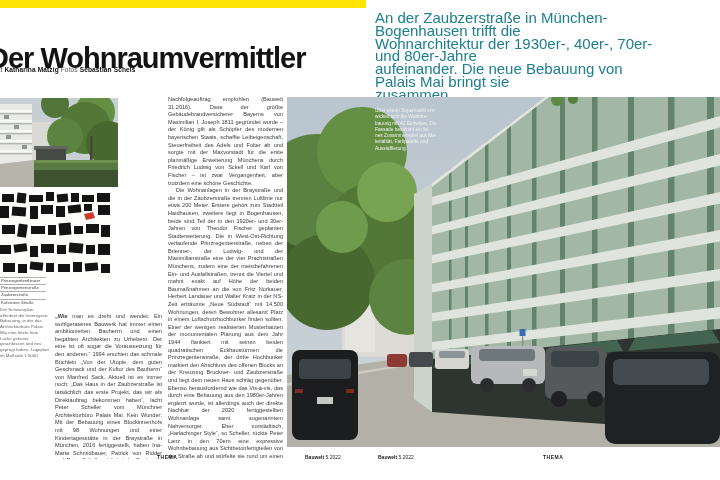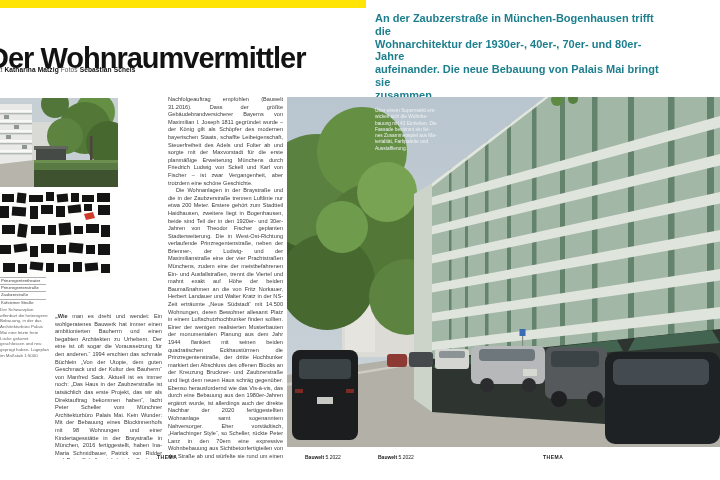--- a/index.html
+++ b/index.html
@@ -4,21 +4,21 @@
 <style>
   html,body{margin:0;padding:0;background:#888;}
   .page{position:relative;width:720px;height:480px;background:#ffffff;overflow:hidden;
         font-family:"Liberation Sans",sans-serif;color:#222;}
   .abs{position:absolute;}
   .yellow-bar{left:0;top:11;width:366px;height:8px;}
   .headline{left:-12px;top:25px;font-size:29px;font-weight:700;letter-spacing:-1px;
             color:#121212;line-height:1;white-space:nowrap;}
   .byline{left:-10px;top:66px;font-size:6.6px;color:#555;white-space:nowrap;letter-spacing:.1px;}
   .byline b{color:#111;}
-  .intro{left:375px;top:12px;width:292px;font-size:11px;font-weight:700;line-height:12.8px;
+  .intro{left:375px;top:12px;width:292px;font-size:15px;font-weight:400;line-height:12.8px;
          white-space:pre-line;}
   .photo-small{left:0;top:98px;width:118px;height:89px;}
   .map{left:0;top:192px;width:112px;height:85px;}
   .legend{left:0;top:277px;width:46px;font-size:4.2px;color:#444;}
   .legend .row{border-top:.6px solid #b0b0b0;padding:1.1px 0 .9px 1px;line-height:1;}
   .map-caption{left:0;top:307px;width:49px;font-size:4.4px;line-height:5.7px;color:#666;}
   .col{font-size:5.6px;line-height:7.6px;color:#3b3b3b;text-align:justify;overflow:hidden;}
   .col p{margin:0;}
   .col1{left:55px;top:313px;width:107px;height:146px;}
   .col2{left:168px;top:96px;width:115px;height:364px;}

